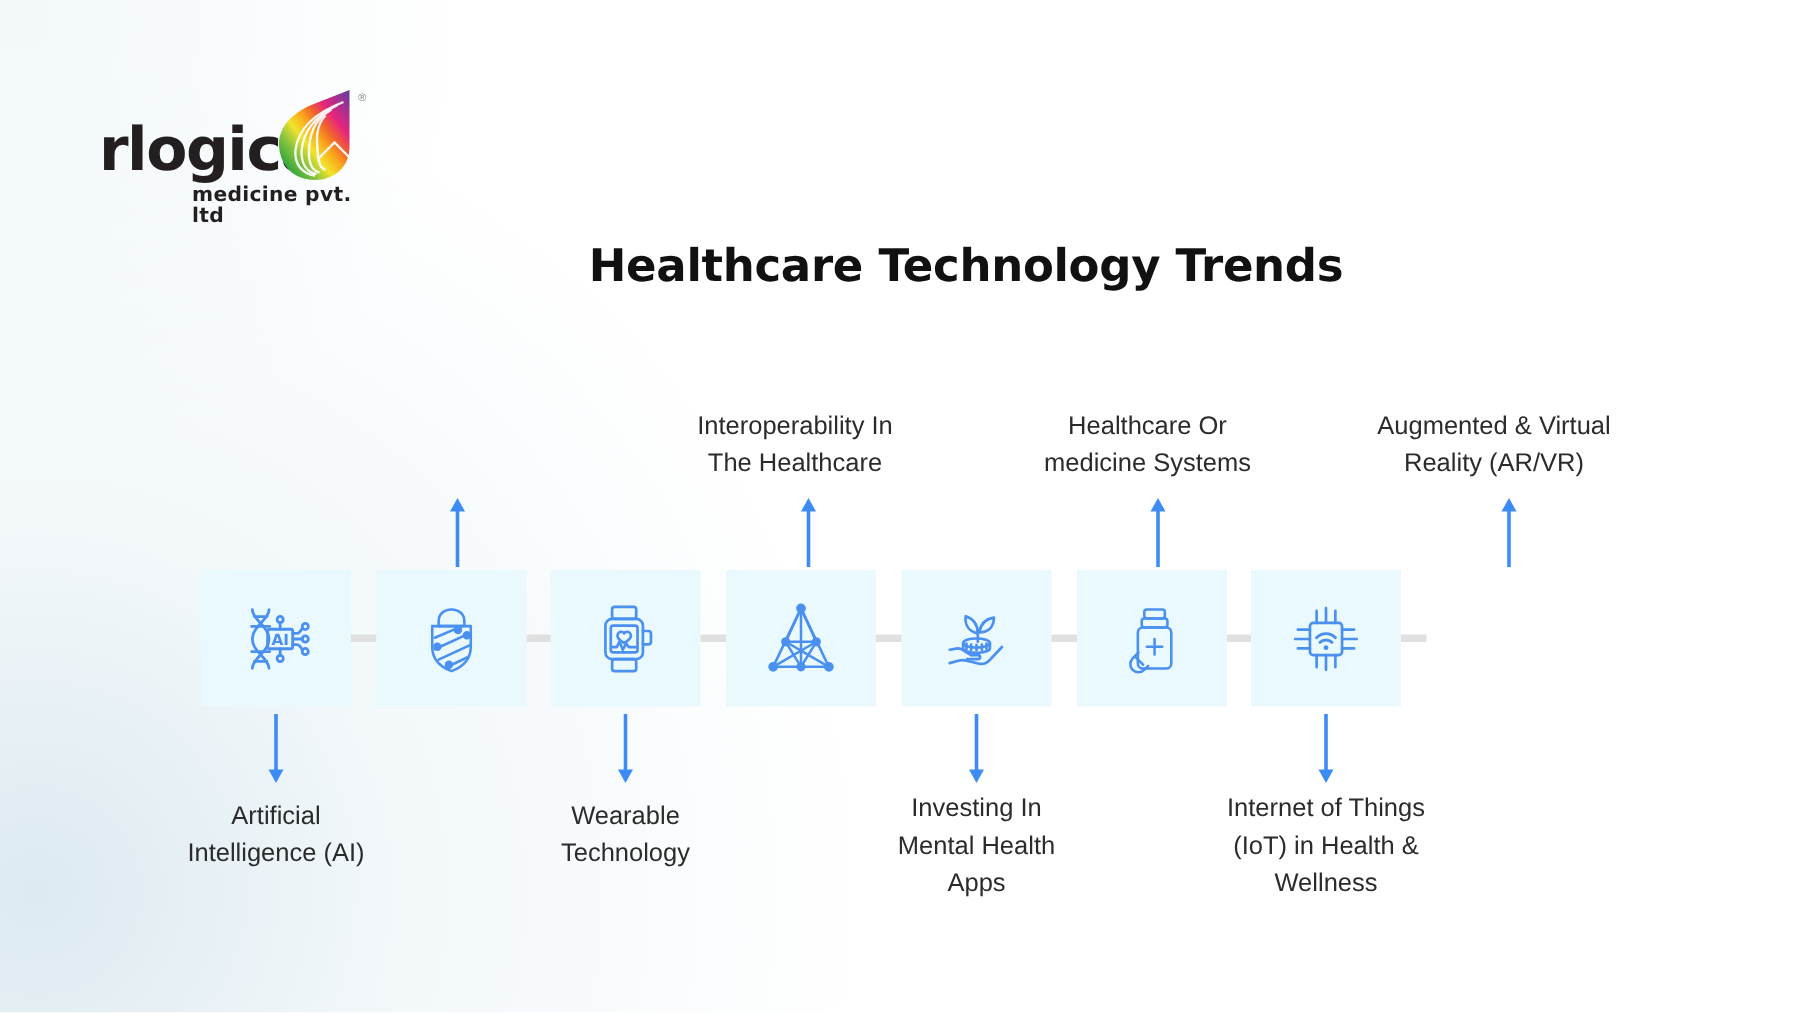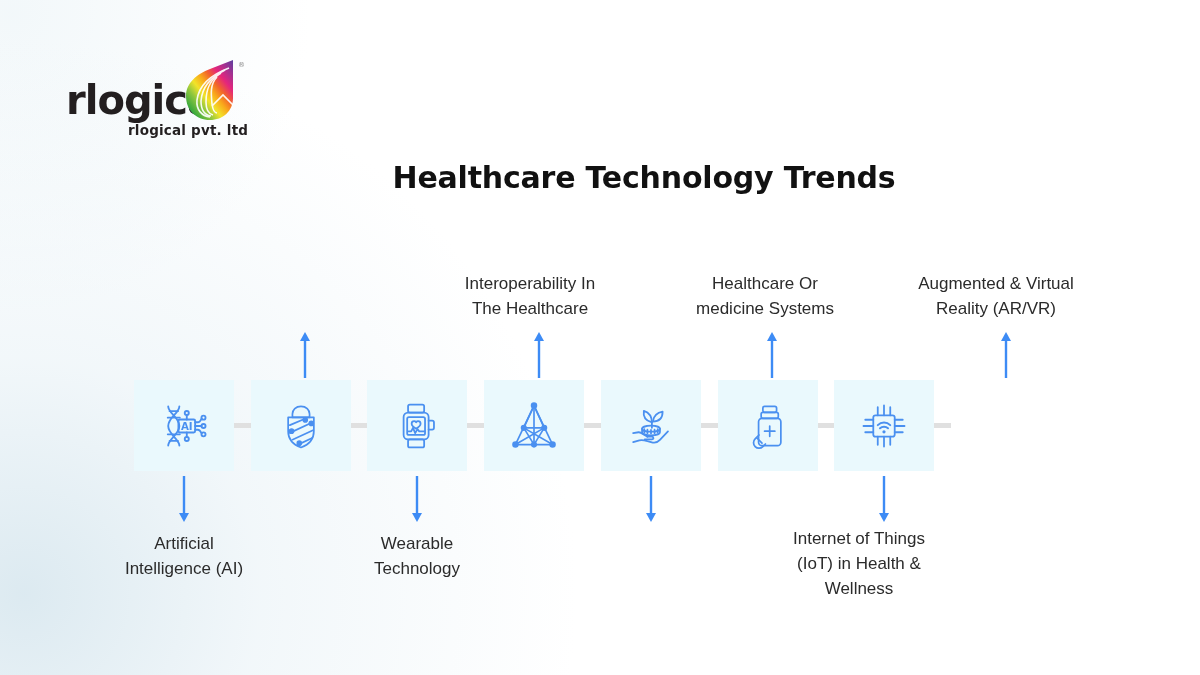--- a/index.html
+++ b/index.html
@@ -132,21 +132,21 @@
   .label-top { }
   .label-bottom { }
 </style>
 </head>
 <body>
 
 <div class="canvas">
 
   <div class="logo">
     <div class="logo-word">rlogical</div>
-    <div class="logo-sub">rlogical pvt. ltd</div>
+    <div class="logo-sub">medicine pvt. ltd</div>
     <div class="logo-mark">
       <svg viewBox="0 0 62 64" width="62" height="64">
         <defs>
           <linearGradient id="leafg" x1="0" y1="1" x2="1" y2="0">
             <stop offset="0%" stop-color="#2f6fd0"></stop>
             <stop offset="14%" stop-color="#3aa93c"></stop>
             <stop offset="28%" stop-color="#8ec63f"></stop>
             <stop offset="40%" stop-color="#f2e32a"></stop>
             <stop offset="52%" stop-color="#f9a81a"></stop>
             <stop offset="62%" stop-color="#f2662a"></stop>
@@ -350,17 +350,20 @@
     <svg viewBox="0 0 14 46" width="14" height="46">
       <line x1="7" y1="0" x2="7" y2="40" stroke="#3d8bf5" stroke-width="2.4"></line>
       <path d="M7 46 L12 37 L2 37 Z" fill="#3d8bf5"></path>
     </svg>
   </div>
 
   <div class="label label-bottom" style="left:74px; top:531px; width:220px;">Artificial
 Intelligence (AI)</div>
   <div class="label label-bottom" style="left:307px; top:531px; width:220px;">Wearable
 Technology</div>
-  <div class="label label-bottom" style="left:749px; top:526px; width:220px;">Internet of Things
+  <div class="label label-bottom" style="left:541px; top:526px; width:220px;">Investing In
+Mental Health
+Apps</div>
+  <div class="label label-bottom" style="left:774px; top:526px; width:220px;">Internet of Things
 (IoT) in Health &amp;
 Wellness</div>
 
 </div>
 
 </body></html>

